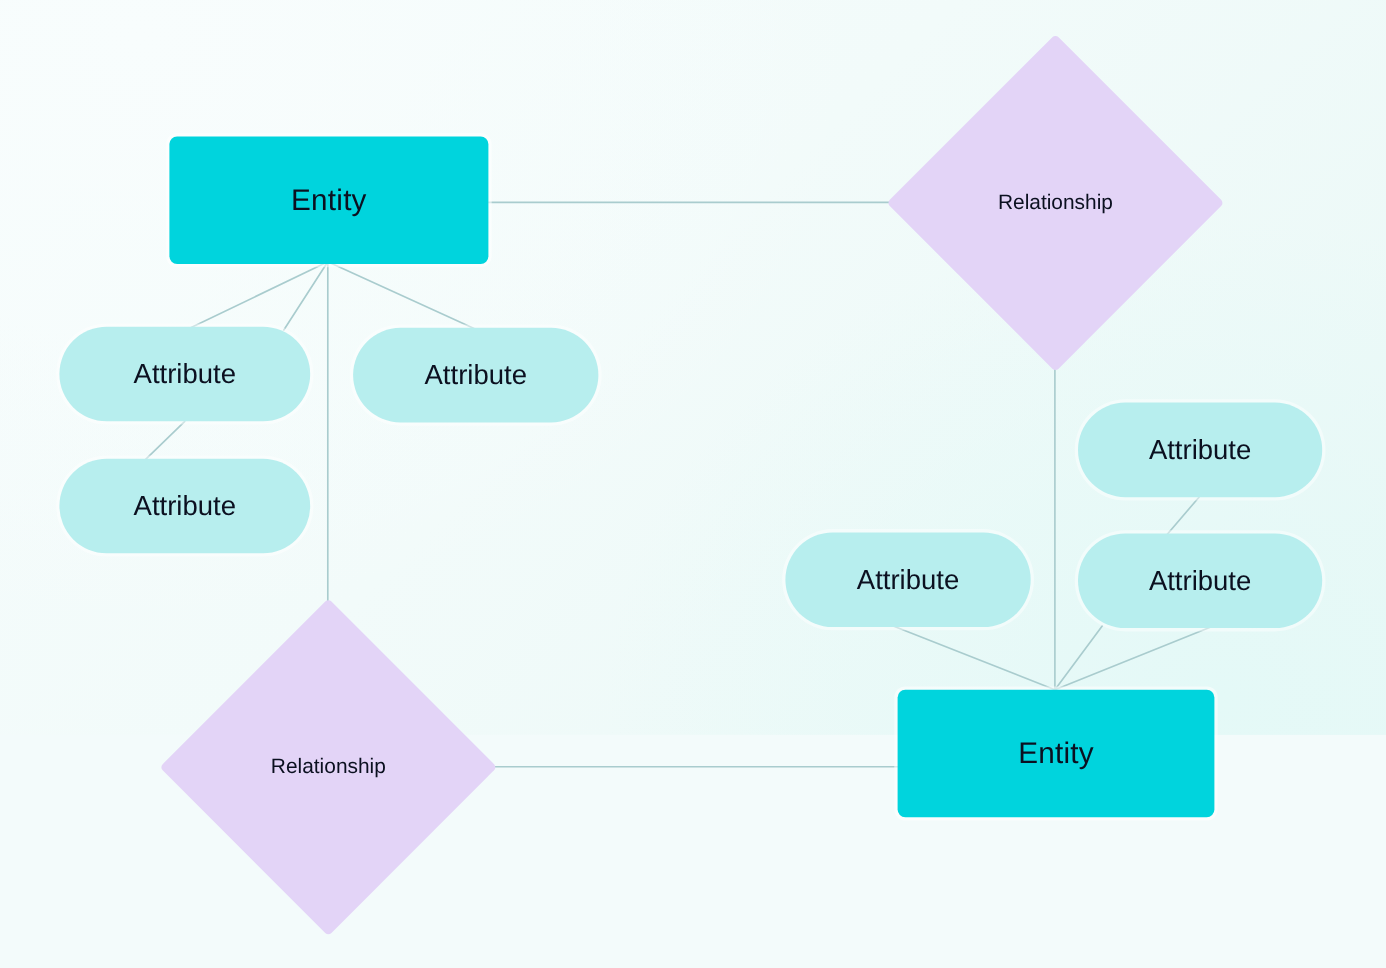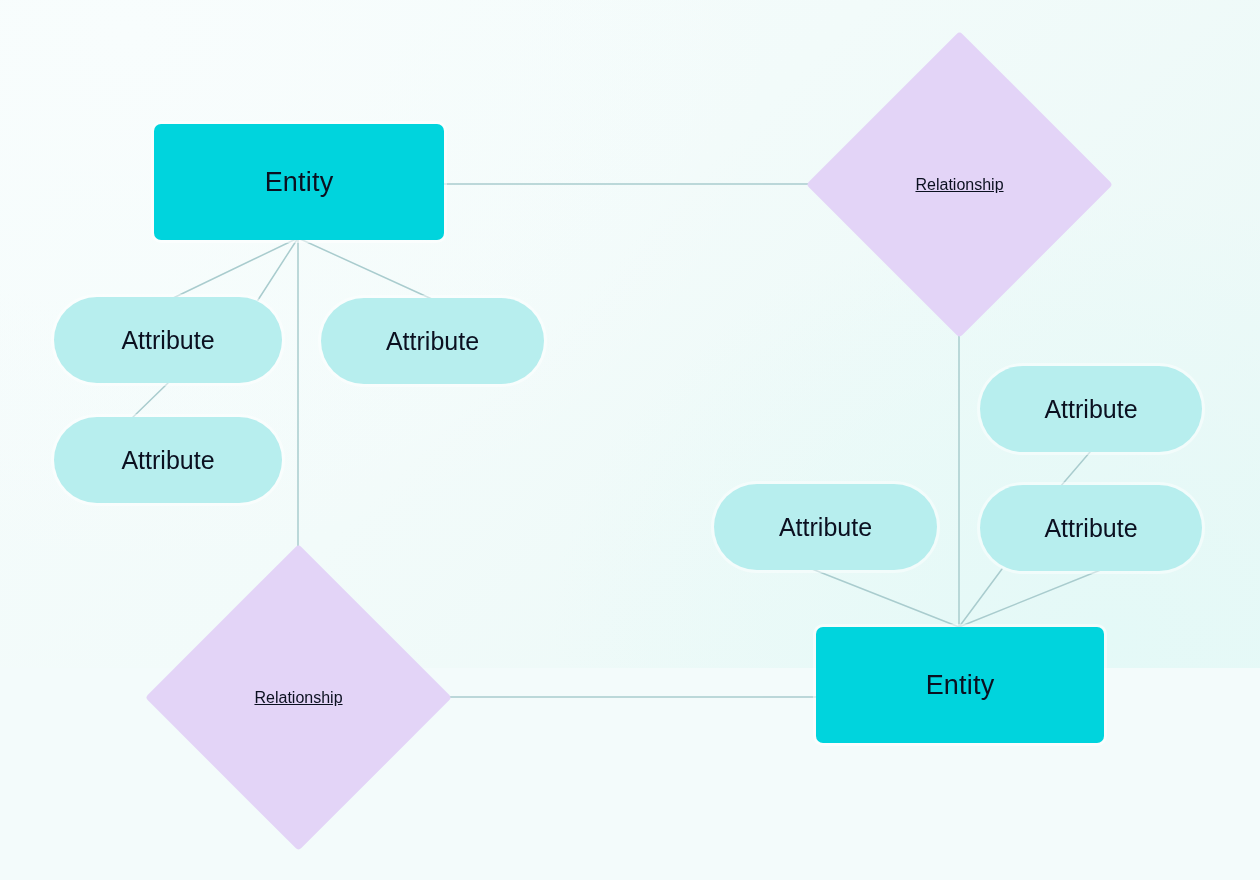--- a/index.html
+++ b/index.html
@@ -62,24 +62,23 @@
   .relationship .diamond {
     position: absolute;
     inset: 0;
     background: #e3d4f7;
     transform: rotate(45deg);
     border-radius: 4px;
   }
   .relationship .label {
     position: relative;
     z-index: 2;
-    font-size: 16px;
+    font-size: 19px;
     color: #0b1020;
     white-space: nowrap;
-    text-decoration: underline;
   }
 </style>
 </head>
 <body>
 
 <div id="canvas">
 
   <svg id="edges" viewBox="0 0 1260 880" xmlns="http://www.w3.org/2000/svg">
     <g stroke="#a9ccce" stroke-width="1.5" fill="none" stroke-linecap="round">
       <line x1="444" y1="184" x2="851" y2="184"></line>

